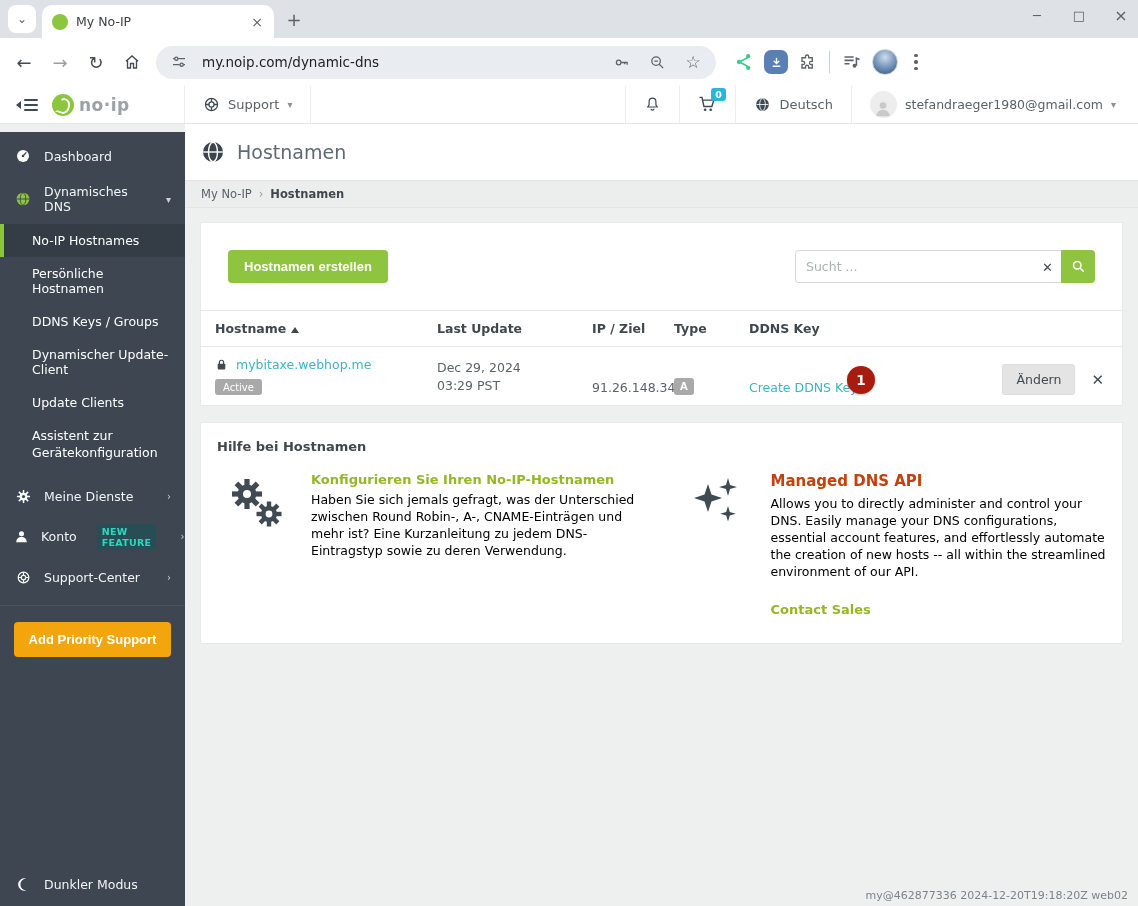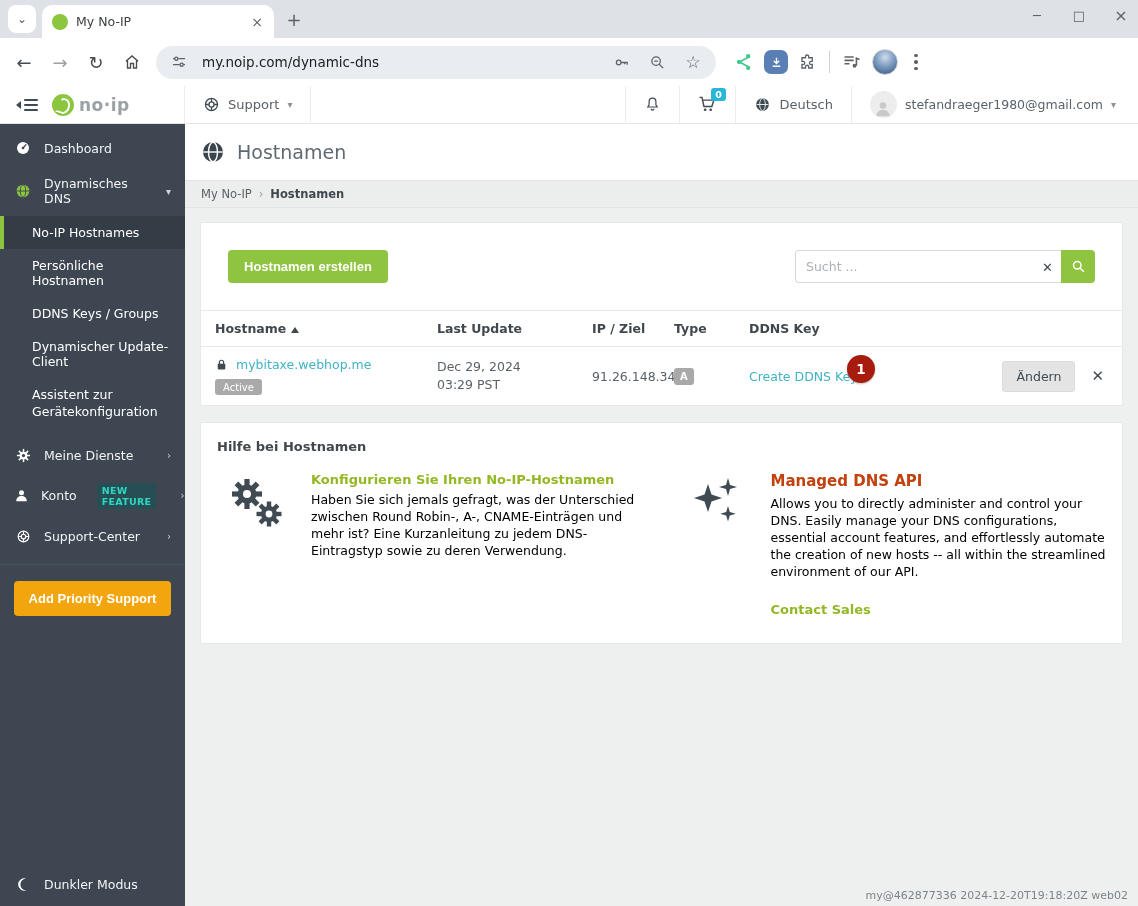--- a/index.html
+++ b/index.html
@@ -46,21 +46,21 @@
   .tb-left-border { border-left:1px solid #ededed; }
   .tb-spacer { flex:1; }
   .chev { font-size:10px; color:#8a9298; }
   .cart-wrap { position:relative; }
   .cart-badge { position:absolute; top:-7px; right:-9px; background:#29b6d8; color:#fff; font-size:9.5px; font-weight:bold; padding:1px 4.5px; border-radius:3px; }
   .user-email { font-size:12.5px; color:#5a6268; }
   .avatar-ph { width:27px; height:27px; border-radius:50%; background:#ededed; display:flex; align-items:flex-end; justify-content:center; overflow:hidden; }
 
   
   .body-row { display:flex; height:782px; }
-  .sidebar { width:185px; background:#3d4651; color:#fff; display:flex; flex-direction:column; flex-shrink:0; }
+  .sidebar { width:185px; background:#3d4651; color:#fff; display:flex; flex-direction:column; flex-shrink:0;margin-top:8px; }
   .main { flex:1; display:flex; flex-direction:column; background:#eef0ef; position:relative; overflow:hidden; }
 
   
   .side-item { display:flex; align-items:center; gap:12px; padding:10px 14px; font-size:12.5px; color:#f2f4f5; }
   .side-item .grow { flex:1; }
   .side-ic { width:18px; display:flex; justify-content:center; }
   .side-chev { font-size:10px; color:#cdd3d8; }
   .sub-item { padding:9px 14px 9px 32px; font-size:12.5px; color:#fff; }
   .sub-item.active { background:#343c45; border-left:4px solid #8cc63f; padding-left:28px; }
   .sub-item.twoline { line-height:1.35; }
@@ -86,21 +86,21 @@
   .card { background:#fff; border:1px solid #e7e9e8; border-radius:2px; }
   .card-toolbar { display:flex; align-items:center; justify-content:space-between; padding:27px; }
   .btn-green { background:#8ec440; color:#fff; font-weight:bold; font-size:13px; border:none; border-radius:4px; padding:9px 16px; }
   .search-group { display:flex; width:300px; }
   .search-input-wrap { flex:1; position:relative; }
   .search-input { width:100%; height:33px; border:1px solid #d5d9d8; border-right:none; border-radius:4px 0 0 4px; padding:0 28px 0 10px; font-size:12.5px; color:#5a6268; font-family:inherit; }
   .search-input::placeholder { color:#aab2b5; }
   .search-clear { position:absolute; right:8px; top:50%; transform:translateY(-50%); color:#3f4a52; font-size:13px; }
   .btn-search { width:34px; height:33px; background:#8ec440; border:none; border-radius:0 4px 4px 0; display:flex; align-items:center; justify-content:center; }
 
-  .tbl-head, .tbl-row { display:flex; align-items:center; padding:0 14px; }
+  .tbl-head, .tbl-row { display:flex; align-items:flex-end; padding:0 14px; }
   .tbl-head { border-top:1px solid #e7e9e8; border-bottom:1px solid #e7e9e8; font-weight:bold; color:#40484d; font-size:12.5px; }
   .tbl-head > div, .tbl-row > div { padding:10px 4px 10px 0; }
   .col-host { width:222px; } .col-update { width:155px; } .col-ip { width:82px; } .col-type { width:75px; } .col-key { flex:1; position:relative; } .col-actions { width:118px; display:flex; align-items:center; justify-content:flex-end; gap:16px; }
   .sort-asc { display:inline-block; width:0; height:0; border-left:4px solid transparent; border-right:4px solid transparent; border-bottom:6px solid #40484d; margin-left:5px; }
   .tbl-row { font-size:12.5px; color:#5a6268; }
   .host-line { display:flex; align-items:center; gap:8px; }
   .link-teal { color:#3fb2c4; text-decoration:none; }
   .badge-gray { display:inline-block; background:#a9a9a9; color:#fff; font-size:10px; padding:2.5px 8px; border-radius:3px; margin-top:7px; }
   .badge-type { display:inline-block; background:#a9a9a9; color:#fff; font-size:10px; font-weight:bold; padding:3px 6px; border-radius:3px; }
   .update-cell div { line-height:1.45; }
@@ -320,20 +320,21 @@
             </g>
           </svg>
       </span>
       <span class="grow">Dynamisches DNS</span>
       <span class="side-chev">▾</span>
     </div>
     <div class="sub-item active">No-IP Hostnames</div>
     <div class="sub-item">Persönliche Hostnamen</div>
     <div class="sub-item">DDNS Keys / Groups</div>
     <div class="sub-item">Dynamischer Update-Client</div>
+    <div class="sub-item">Update Clients</div>
     <div class="sub-item twoline" style="max-width:160px;">Assistent zur Gerätekonfiguration</div>
 
     <div class="side-item" style="margin-top:8px;">
       <span class="side-ic">
         <svg width="15" height="15" viewBox="0 0 24 24">
             <g fill="#fff">
               <rect x="10.8" y="1.5" width="2.4" height="21"></rect>
               <rect x="10.8" y="1.5" width="2.4" height="21" transform="rotate(45 12 12)"></rect>
               <rect x="10.8" y="1.5" width="2.4" height="21" transform="rotate(90 12 12)"></rect>
               <rect x="10.8" y="1.5" width="2.4" height="21" transform="rotate(135 12 12)"></rect>

